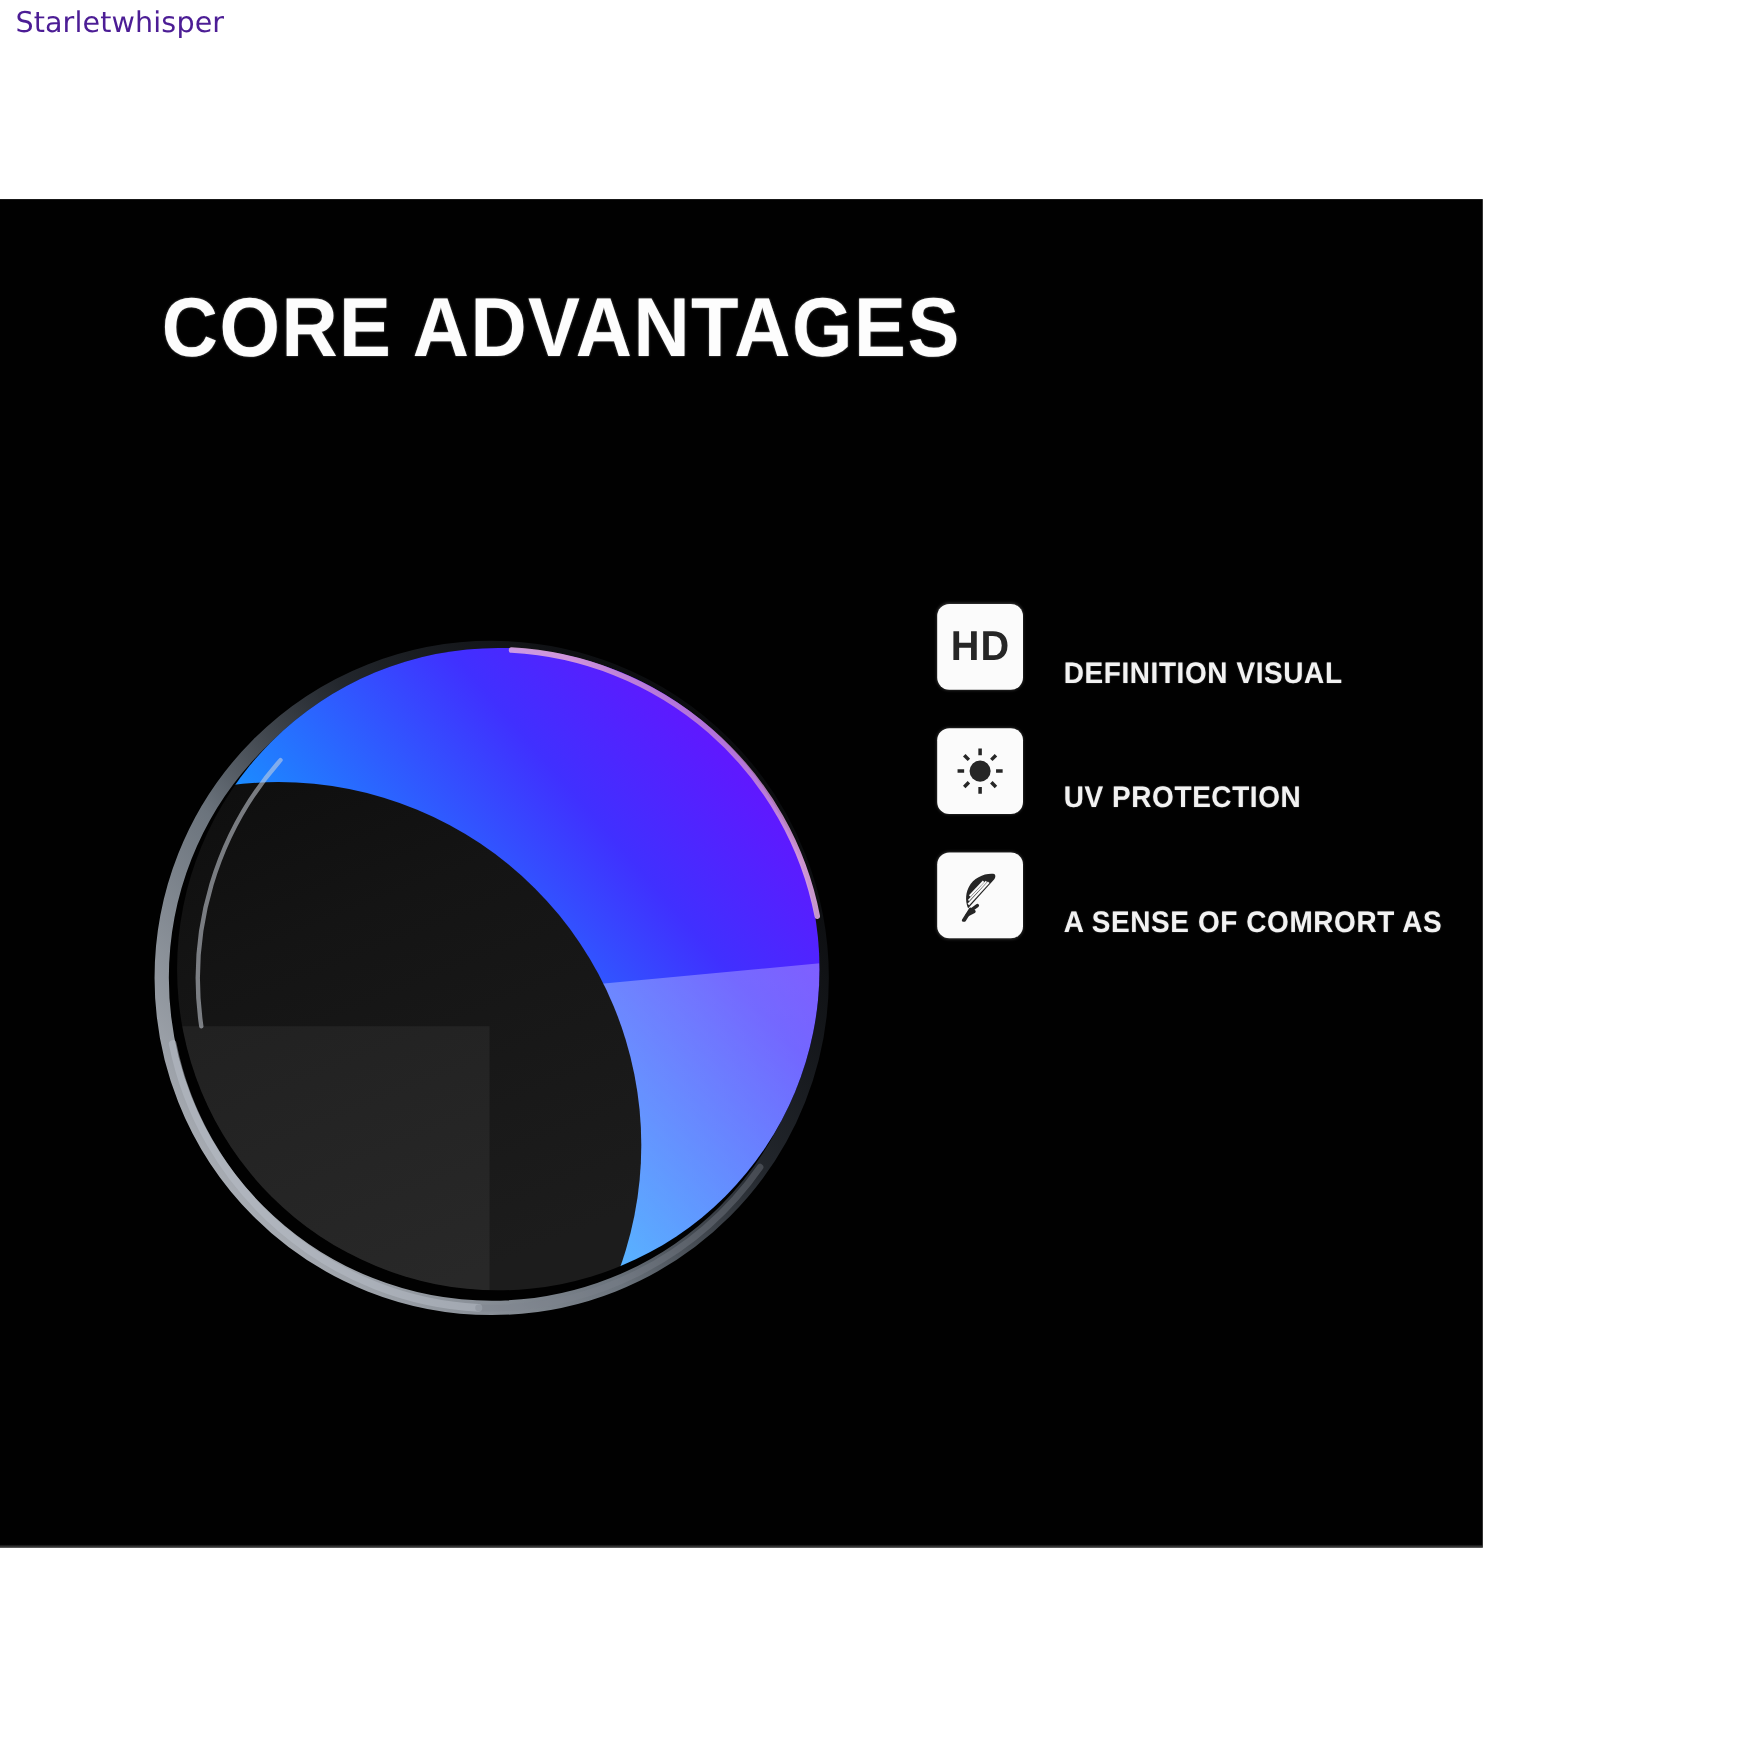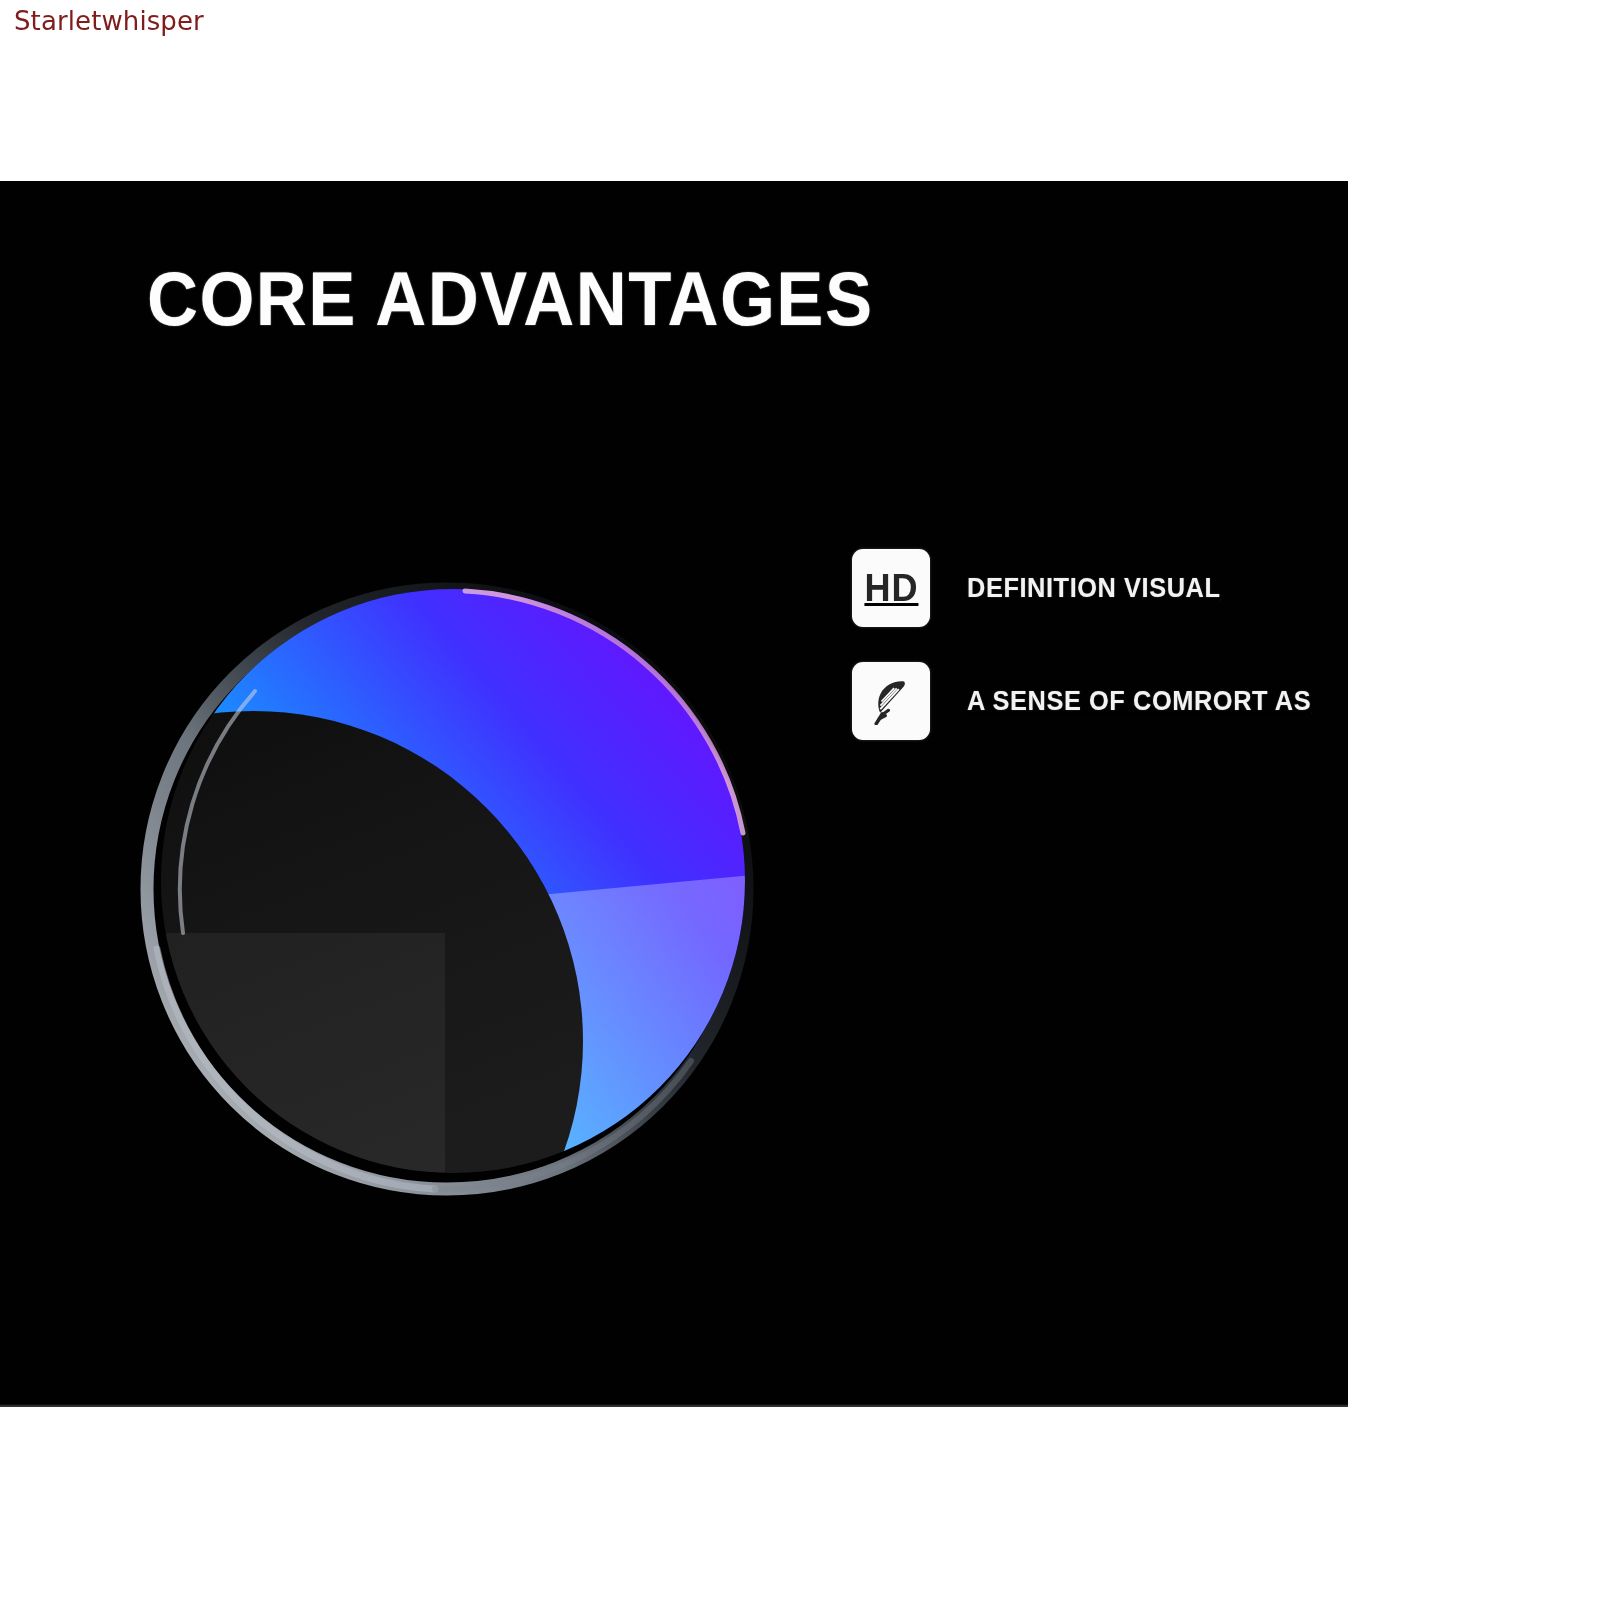--- a/index.html
+++ b/index.html
@@ -15,21 +15,21 @@
     font-family: "Liberation Sans", sans-serif;
   }
 
   
   #page-header {
     position: absolute;
     left: 14px;
     top: 5px;
     font-size: 26px;
     line-height: 32px;
-    color: #7f1d1d;
+    color: #4c1d95;
     font-family: "DejaVu Sans", sans-serif;
     letter-spacing: 0.1px;
     white-space: nowrap;
   }
 
   
   #banner {
     position: absolute;
     left: 0;
     top: 181px;
@@ -78,22 +78,21 @@
     position: absolute;
     left: 852px;
     top: 368px;
     width: 620px;
   }
   .feature-row {
     position: relative;
     height: 78px;
     margin-bottom: 35px;
     display: flex;
-    align-items: center;
-    text-decoration: underline;
+    align-items: flex-end;
   }
   .feature-row:last-child { margin-bottom: 0; }
 
   .feature-icon-box {
     width: 78px;
     height: 78px;
     border-radius: 11px;
     background: #fbfbfb;
     flex: 0 0 78px;
     display: flex;
@@ -218,20 +217,38 @@
 
   <div id="feature-list">
 
     <div class="feature-row">
       <div class="feature-icon-box">
         <span class="hd-text">HD</span>
       </div>
       <div class="feature-label">DEFINITION VISUAL</div>
     </div>
 
+    <div class="feature-row">
+      <div class="feature-icon-box">
+        <svg width="48" height="48" viewBox="0 0 48 48">
+          <circle cx="24" cy="24" r="9.6" fill="#262626"></circle>
+          <g stroke="#262626" stroke-width="3.2" stroke-linecap="butt">
+            <line x1="24" y1="3.5" x2="24" y2="9.5"></line>
+            <line x1="24" y1="38.5" x2="24" y2="44.5"></line>
+            <line x1="3.5" y1="24" x2="9.5" y2="24"></line>
+            <line x1="38.5" y1="24" x2="44.5" y2="24"></line>
+            <line x1="9.6" y1="9.6" x2="13.8" y2="13.8"></line>
+            <line x1="34.2" y1="34.2" x2="38.4" y2="38.4"></line>
+            <line x1="9.6" y1="38.4" x2="13.8" y2="34.2"></line>
+            <line x1="34.2" y1="13.8" x2="38.4" y2="9.6"></line>
+          </g>
+        </svg>
+      </div>
+      <div class="feature-label">UV PROTECTION</div>
+    </div>
 
 
 
     <div class="feature-row">
       <div class="feature-icon-box">
         <svg width="46" height="48" viewBox="0 0 46 48">
           <g transform="rotate(-6 23 24)">
             <path d="M38 6 C30 4 19 7 13.5 15.5 C9 22.5 9.5 30 11 34.5 L36 12 C38.6 10 39.4 7.6 38 6 Z" fill="#262626"></path>
             <path d="M11.5 31 L32 13" stroke="#fbfbfb" stroke-width="2" fill="none"></path>
             <path d="M13.5 23.5 L27.5 11.5" stroke="#fbfbfb" stroke-width="1.8" fill="none"></path>

